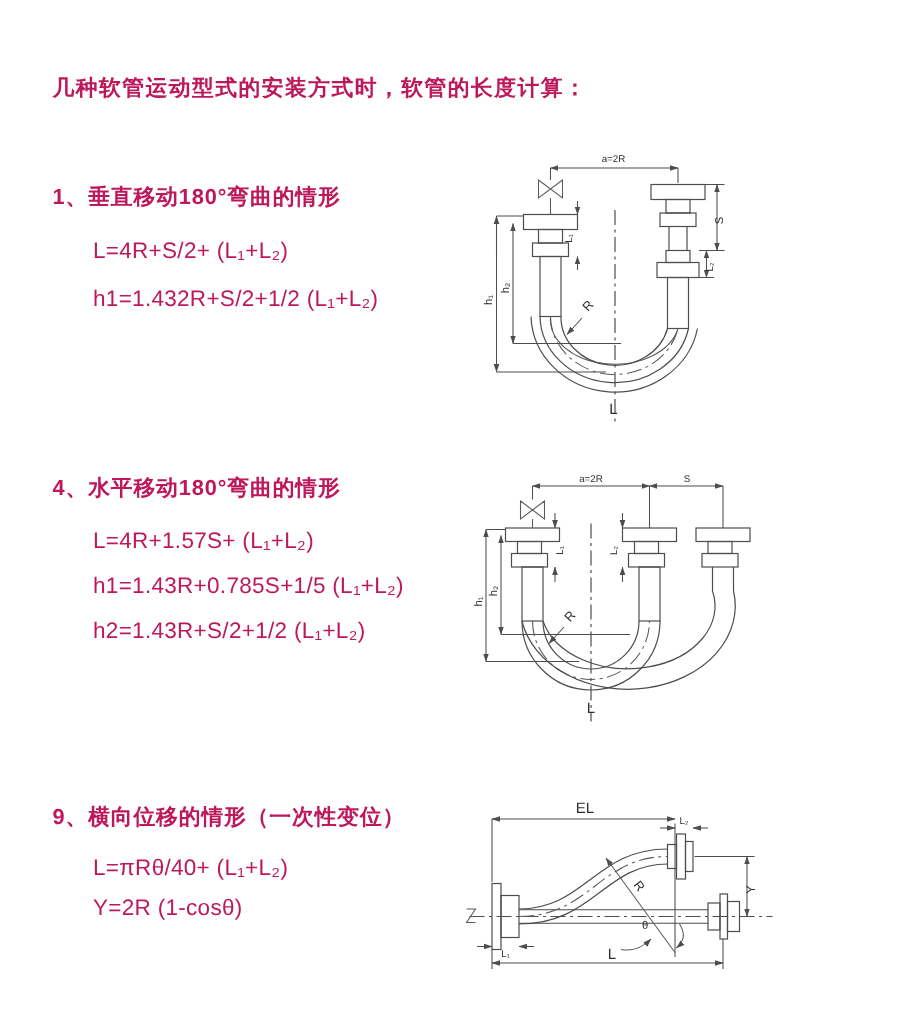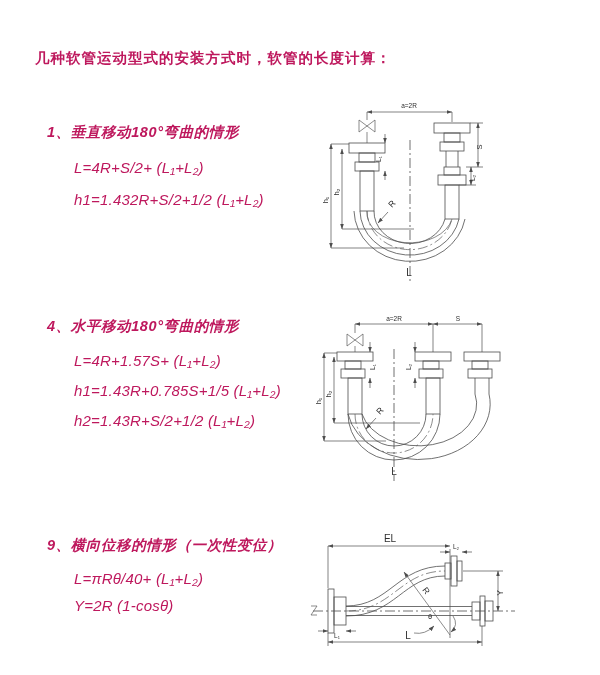--- a/index.html
+++ b/index.html
@@ -1,19 +1,19 @@
 <!DOCTYPE html>
 <html><head>
 <meta charset="utf-8">
 <style>
   html,body{margin:0;padding:0;background:#fff;}
   .page{position:relative;width:551px;height:675px;background:#ffffff;overflow:hidden;
         font-family:"Liberation Sans",sans-serif;color:#be185d;margin-top:28px;}
   .title{position:absolute;left:35px;top:21px;font-size:14.5px;font-weight:700;letter-spacing:1px;}
-  .section{position:absolute;left:47px;font-style:italic;}
+  .section{position:absolute;left:35px;}
   #sec1{top:94px;} #sec2{top:288px;} #sec3{top:507px;}
   .heading{font-size:14.5px;font-weight:700;letter-spacing:0.6px;line-height:20px;}
   .formulas{margin:10px 0 0 27px;padding:0;list-style:none;font-size:15px;letter-spacing:0.2px;}
   #sec1 .formulas li{line-height:32px;}
   #sec2 .formulas li{line-height:30px;}
   #sec3 .formulas li{line-height:27px;}
   .diagram{position:absolute;}
   #d1{left:308px;top:68px;} #d2{left:308px;top:281px;} #d3{left:300px;top:498px;}
   svg{overflow:visible;}
   svg text{font-family:"Liberation Sans",sans-serif;fill:#2e2e2e;}

